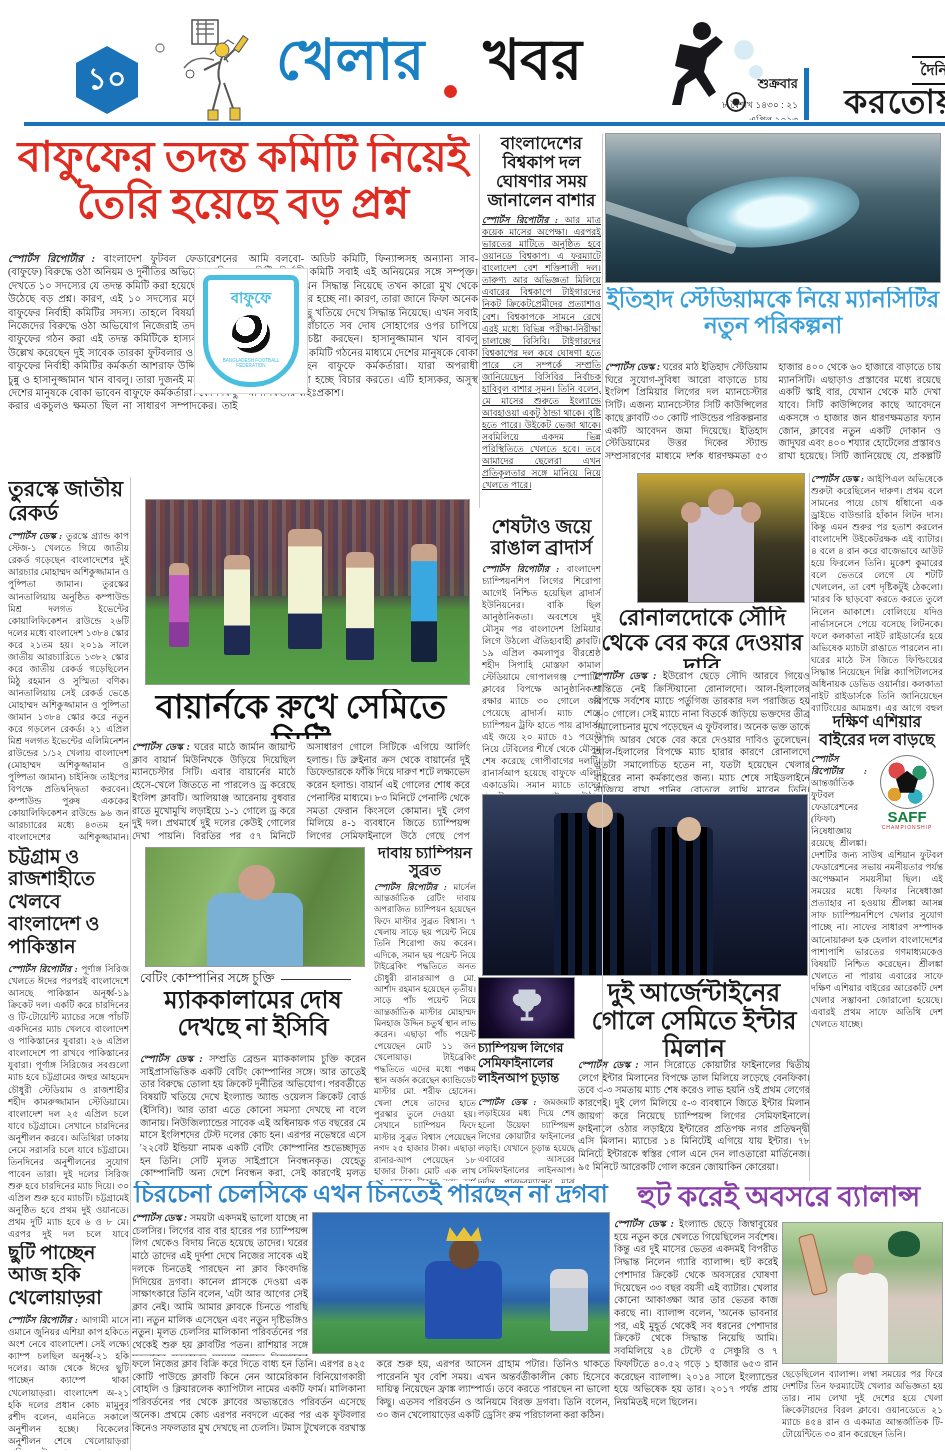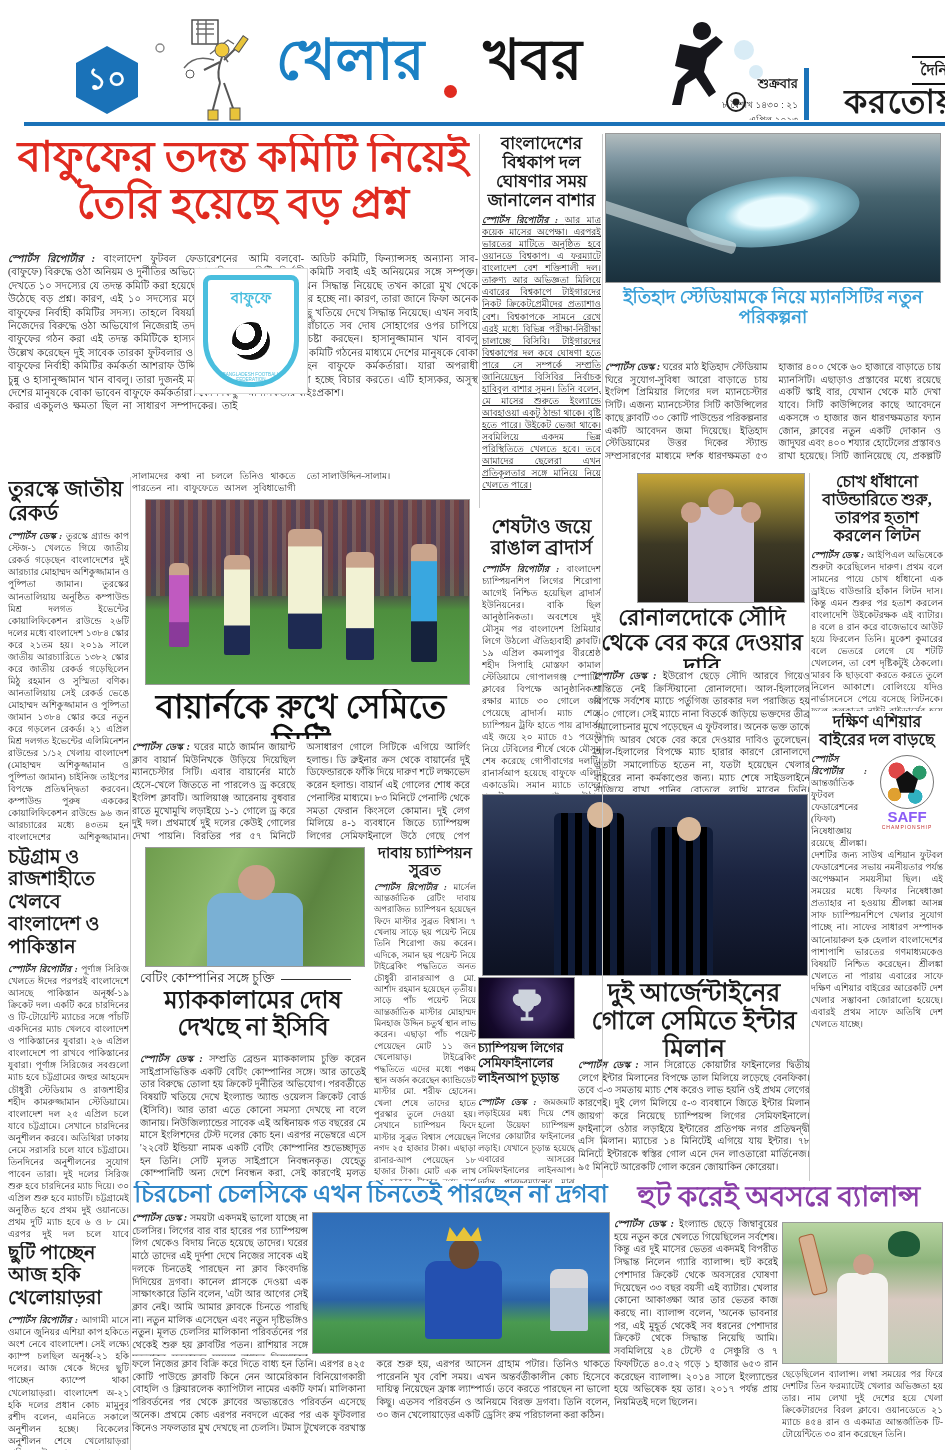--- a/index.html
+++ b/index.html
@@ -29,34 +29,34 @@
   #vbar{left:780px;top:68px;width:5px;height:52px;background:#1a72b8;}
   #masthead{left:790px;top:56px;width:152px;height:64px;text-align:right;font-family:"Liberation Sans",sans-serif;}
   #masthead .top{font-size:15px;font-weight:bold;border-top:2px solid #111;border-bottom:2px solid #111;display:inline-block;padding:0 8px;}
   #masthead .main{font-size:33px;font-weight:bold;letter-spacing:1px;line-height:1.05;}
   #header-line{left:0;top:122px;width:945px;height:4px;background:#1a72b8;}
   #main-head{left:8px;top:134px;width:470px;height:112px;color:#e02b20;font-size:42px;}
   #main-body{left:8px;top:252px;width:470px;height:220px;font-size:10px;}
   #bff-logo{left:194px;top:268px;width:112px;height:124px;background:#fff;z-index:5;border:1px solid #d8d8d8;
     display:flex;align-items:center;justify-content:center;}
   .bff-shield{width:96px;height:112px;background:#fff;border:5px solid #49bede;
-    border-radius:8px 8px 46px 46px;display:flex;flex-direction:column;align-items:center;justify-content:space-between;padding-top:6px;box-sizing:border-box;}
+    border-radius:8px 8px 46px 46px;display:flex;flex-direction:column;align-items:center;justify-content:flex-start;padding-top:6px;box-sizing:border-box;}
   .bff-shield .t{color:#49bede;font-weight:bold;font-size:15px;}
   .bff-ball{width:38px;height:38px;border-radius:50%;margin-top:4px;
     background:radial-gradient(circle at 35% 30%,#fff 0 26%,#111 27% 45%,#fff 46% 60%,#111 61%);}
   .bff-shield .c{color:#49bede;font-size:4.6px;font-family:"Liberation Sans",sans-serif;margin-top:5px;text-align:center;}
   
   #bashar-block{left:482px;top:134px;width:119px;height:374px;}
   #bashar-head{font-size:17px;margin-bottom:4px;}
   #stadium-photo{left:605px;top:133px;width:336px;height:150px;
     background:linear-gradient(180deg,#b2bcbe 0%,#8299a4 16%,#47646f 42%,#24404e 78%,#1a303c 100%);}
   .stadium-bowl{position:absolute;left:24%;top:30%;width:52%;height:46%;border-radius:50%;
     background:radial-gradient(ellipse at center,#e8fafe 0 28%,#9fd4e2 40%,#5d8e9e 75%,transparent 76%);transform:rotate(-7deg);}
   .stadium-road{position:absolute;left:-5%;top:58%;width:45%;height:8%;background:#d8e4e6;transform:rotate(18deg);border-radius:4px;opacity:.6;}
-  #etihad-head{left:605px;top:287px;width:336px;height:72px;color:#3aa0d8;font-size:18px;}
+  #etihad-head{left:605px;top:287px;width:336px;height:72px;color:#3aa0d8;font-size:23px;}
   #etihad-body{left:605px;top:361px;width:336px;height:110px;}
   
   #cont-main{left:132px;top:470px;width:338px;height:28px;font-size:9px;}
   #turkey-block{left:8px;top:477px;width:121px;height:366px;}
   #turkey-head{font-size:21px;text-align:left;line-height:1.15;margin-bottom:5px;}
   #ctg-block{left:8px;top:846px;width:121px;height:394px;}
   #ctg-head{font-size:19px;text-align:left;line-height:1.18;margin-bottom:5px;}
   #hockey-block{left:8px;top:1242px;width:121px;height:208px;}
   #hockey-head{font-size:19px;text-align:left;line-height:1.18;margin-bottom:5px;}
   .rail-body{font-size:9px;}
@@ -86,21 +86,21 @@
   #saff-block{left:811px;top:713px;width:132px;height:470px;}
   #saff-head{font-size:16px;margin-bottom:4px;}
   #saff-logo{float:right;width:72px;height:92px;margin:2px 0 2px 4px;text-align:center;font-family:"Liberation Sans",sans-serif;}
   .saff-ball{width:52px;height:52px;margin:0 auto;border-radius:50%;border:1px solid #777;position:relative;
     background:radial-gradient(circle at 30% 28%,#e04848 0 15%,transparent 16%),
                radial-gradient(circle at 74% 32%,#2a9a6a 0 13%,transparent 14%),
                radial-gradient(circle at 66% 78%,#30b0c0 0 13%,transparent 14%),
                radial-gradient(circle at 26% 74%,#e0a030 0 12%,transparent 13%),#fff;}
   .saff-penta{position:absolute;left:15px;top:15px;width:22px;height:22px;background:#111;
     clip-path:polygon(50% 0,100% 38%,81% 100%,19% 100%,0 38%);}
-  #saff-logo .nm{color:#8b5cf6;font-weight:bold;font-size:15px;line-height:1;}
+  #saff-logo .nm{color:#15803d;font-weight:bold;font-size:15px;line-height:1;}
   #saff-logo .sb{color:#c03030;font-size:5px;letter-spacing:1px;}
   
   #mccullum-photo{left:145px;top:847px;width:220px;height:120px;
     background:linear-gradient(115deg,#6f9d4e 0%,#90ba6c 35%,#5c8440 70%,#74a455 100%);}
   #mcc-kicker{left:140px;top:969px;width:226px;height:17px;font-weight:normal;font-size:12.5px;white-space:nowrap;}
   #mcc-kicker .rule{display:inline-block;vertical-align:middle;width:70px;height:1px;background:#333;margin-left:6px;}
   #mcc-head{left:140px;top:987px;width:226px;height:64px;font-size:24px;}
   #mcc-body{left:140px;top:1053px;width:226px;height:124px;}
   #chess-block{left:374px;top:845px;width:102px;height:336px;}
   #chess-head{font-size:15px;margin-bottom:3px;}
@@ -208,21 +208,20 @@
 
   <div class="abs photo" id="stadium-photo">
     <div class="stadium-bowl"></div>
     <div class="stadium-road"></div>
   </div>
   <div class="abs hl" id="etihad-head">ইতিহাদ স্টেডিয়ামকে নিয়ে ম্যানসিটির নতুন পরিকল্পনা</div>
   <div class="abs body-text cols2" id="etihad-body">
     <span class="byline">স্পোর্টস ডেস্ক : </span><span>ঘরের মাঠ ইতিহাদ স্টেডিয়াম ঘিরে সুযোগ-সুবিধা আরো বাড়াতে চায় ইংলিশ প্রিমিয়ার লিগের দল ম্যানচেস্টার সিটি। এজন্য ম্যানচেস্টার সিটি কাউন্সিলের কাছে ক্লাবটি ৩০ কোটি পাউন্ডের পরিকল্পনার একটি আবেদন জমা দিয়েছে। ইতিহাদ স্টেডিয়ামের উত্তর দিকের স্ট্যান্ড সম্প্রসারণের মাধ্যমে দর্শক ধারণক্ষমতা ৫৩ হাজার ৪০০ থেকে ৬০ হাজারে বাড়াতে চায় ম্যানসিটি। এছাড়াও প্রস্তাবের মধ্যে রয়েছে একটি স্কাই বার, যেখান থেকে মাঠ দেখা যাবে। সিটি কাউন্সিলের কাছে আবেদনে একসঙ্গে ৩ হাজার জন ধারণক্ষমতার ফ্যান জোন, ক্লাবের নতুন একটি দোকান ও জাদুঘর এবং ৪০০ শয্যার হোটেলের প্রস্তাবও রাখা হয়েছে। সিটি জানিয়েছে যে, প্রকল্পটি বাস্তবায়ন হতে তিন বছর সময় লাগবে। ২০০২ সালে কমনওয়েলথ গেমসের জন্য ইতিহাদ স্টেডিয়াম তৈরি করা হয়েছিল। ২০০৩ সাল থেকে তা সিটির ঘরের মাঠ হিসেবে ব্যবহার করা হচ্ছে। ২০১৫ সালে ৬ হাজার আসন সম্প্রসারণ করা হয়েছিল ইতিমধ্যে। ধারণক্ষমতার দিক থেকে এটি এখন প্রিমিয়ার লিগের স্টেডিয়ামগুলোর মধ্যে পঞ্চম।</span>
   </div>
 
-  <div class="abs body-text cols2" id="cont-main">সালামদের কথা না চললে তিনিও থাকতে পারতেন না। বাফুফেতে আসল সুবিধাভোগী তো সালাউদ্দিন-সালাম।</div>
 
   <div class="abs" id="turkey-block">
     <div class="hl" id="turkey-head">তুরস্কে জাতীয় রেকর্ড</div>
     <div class="body-text rail-body">
       <span class="byline">স্পোর্টস ডেস্ক : </span><span>তুরস্কে গ্র্যান্ড কাপ স্টেজ-১ খেলতে গিয়ে জাতীয় রেকর্ড গড়েছেন বাংলাদেশের দুই আরচ্যার মোহাম্মদ অশিকুজ্জামান ও পুষ্পিতা জামান। তুরস্কের আনতালিয়ায় অনুষ্ঠিত কম্পাউন্ড মিশ্র দলগত ইভেন্টের কোয়ালিফিকেশন রাউন্ডে ২৬টি দলের মধ্যে বাংলাদেশ ১৩৮৪ স্কোর করে ২১তম হয়। ২০১৯ সালে জাতীয় আরচ্যারিতে ১৩৮২ স্কোর করে জাতীয় রেকর্ড গড়েছিলেন মিঠু রহমান ও সুস্মিতা বণিক। আনতালিয়ায় সেই রেকর্ড ভেঙে মোহাম্মদ অশিকুজ্জামান ও পুষ্পিতা জামান ১৩৮৪ স্কোর করে নতুন করে গড়লেন রেকর্ড। ২১ এপ্রিল মিশ্র দলগত ইভেন্টের এলিমিনেশন রাউন্ডের ১/১২ খেলায় বাংলাদেশ (মোহাম্মদ অশিকুজ্জামান ও পুষ্পিতা জামান) চাইনিজ তাইপের বিপক্ষে প্রতিদ্বন্দ্বিতা করবেন। কম্পাউন্ড পুরুষ এককের কোয়ালিফিকেশন রাউন্ডে ৯৬ জন আরচ্যারের মধ্যে ৪৩তম হন বাংলাদেশের অশিকুজ্জামান। বাছাইয়ে ৭২টি তীর ছুড়ে ৭২০ এর মধ্যে ৭০১ স্কোর করেন তিনি। অন্যদিকে মেয়েদের একক ইভেন্টে পুষ্পিতা জামান ৬৮৩ স্কোর করে ৪৮তম হন। মেয়েদের ১/৩২ খেলায় বাংলাদেশের পুষ্পিতা জামান মেক্সিকোর হর্নান্দেজ জিওভানা সোতেরার বিপক্ষে লড়বেন।</span>
     </div>
   </div>
   <div class="abs" id="ctg-block">
     <div class="hl" id="ctg-head">চট্টগ্রাম ও রাজশাহীতে খেলবে বাংলাদেশ ও পাকিস্তান</div>
     <div class="body-text rail-body">
@@ -261,21 +260,20 @@
     <div class="head-c" style="left:42%;top:12%;width:16%;height:20%;"></div>
     <div class="figure" style="left:26%;top:22%;width:12%;height:16%;border-radius:50%;background:#caa08a;"></div>
     <div class="figure" style="left:62%;top:22%;width:12%;height:16%;border-radius:50%;background:#caa08a;"></div>
   </div>
   <div class="abs hl" id="ronaldo-head">রোনালদোকে সৌদি থেকে বের করে দেওয়ার দাবি</div>
   <div class="abs body-text" id="ronaldo-body">
     <span class="byline">স্পোর্টস ডেস্ক : </span><span>ইউরোপ ছেড়ে সৌদি আরবে গিয়েও শান্তিতে নেই ক্রিস্টিয়ানো রোনালদো। আল-হিলালের বিপক্ষে সর্বশেষ ম্যাচে পর্তুগিজ তারকার দল পরাজিত হয় ২-০ গোলে। সেই ম্যাচে নানা বিতর্কে জড়িয়ে ভক্তদের তীব্র সমালোচনার মুখে পড়েছেন এ ফুটবলার। অনেক ভক্ত তাকে সৌদি আরব থেকে বের করে দেওয়ার দাবিও তুলেছেন। আল-হিলালের বিপক্ষে ম্যাচ হারার কারণে রোনালদো এতটা সমালোচিত হতেন না, যতটা হয়েছেন খেলার বাইরের নানা কর্মকাণ্ডের জন্য। ম্যাচ শেষে সাইডলাইনে সাজিয়ে রাখা পানির বোতলে লাথি মারেন তিনি। গ্যালারিতে 'মেসি, মেসি' স্লোগান ওঠায় মেজাজ হারিয়ে অশোভন অঙ্গভঙ্গি করেন আল নাসরের তারকা।</span>
   </div>
 
   <div class="abs" id="litton-block">
-    <div class="hl" id="litton-head">চোখ ধাঁধানো বাউন্ডারিতে শুরু, তারপর হতাশ করলেন লিটন</div>
     <div class="body-text" style="font-size:9px;">
       <span class="byline">স্পোর্টস ডেস্ক : </span><span>আইপিএল অভিষেকে শুরুটা করেছিলেন দারুণ। প্রথম বলে সামনের পায়ে চোখ ধাঁধানো এক ড্রাইভে বাউন্ডারি হাঁকান লিটন দাস। কিন্তু এমন শুরুর পর হতাশ করলেন বাংলাদেশি উইকেটরক্ষক এই ব্যাটার। ৪ বলে ৪ রান করে বাজেভাবে আউট হয়ে ফিরলেন তিনি। মুকেশ কুমারের বলে ভেতরে লেগে যে শটটি খেললেন, তা বেশ দৃষ্টিকটুই ঠেকলো। 'মারব কি ছাড়বো' করতে করতে তুলে নিলেন আকাশে। বোলিংয়ে যদিও নার্ভাসনেসে পেয়ে বসেছে লিটনকে। ফলে কলকাতা নাইট রাইডার্সের হয়ে অভিষেক ম্যাচটা রাঙাতে পারলেন না। ঘরের মাঠে টস জিতে ফিল্ডিংয়ের সিদ্ধান্ত নিয়েছেন দিল্লি ক্যাপিটালসের অধিনায়ক ডেভিড ওয়ার্নার। কলকাতা নাইট রাইডার্সকে তিনি জানিয়েছেন ব্যাটিংয়ের আমন্ত্রণ। এর আগে বহুল প্রতীক্ষিত এই ম্যাচটিতে হানা দেয় বৃষ্টি। বাংলাদেশ সময় সন্ধ্যা সাড়ে সাতটায় টস হওয়ার কথা ছিল, সেটি পিছিয়ে করা হয় রাত পৌনে নয়টায়।</span>
     </div>
   </div>
   <div class="abs" id="saff-block">
     <div class="hl" id="saff-head">দক্ষিণ এশিয়ার বাইরের দল বাড়ছে</div>
     <div class="body-text" style="font-size:9px;">
       <div id="saff-logo">
         <div class="saff-ball">
             <div class="saff-penta"></div>

